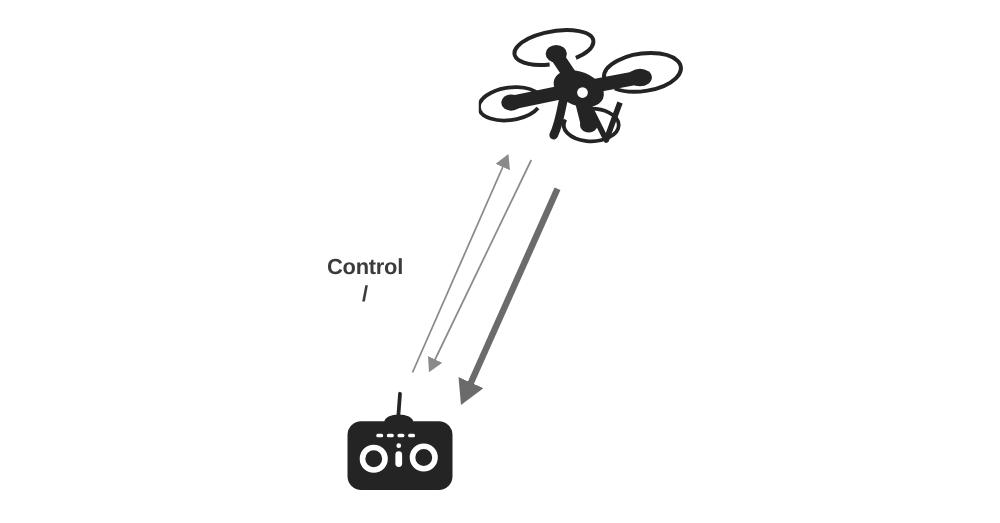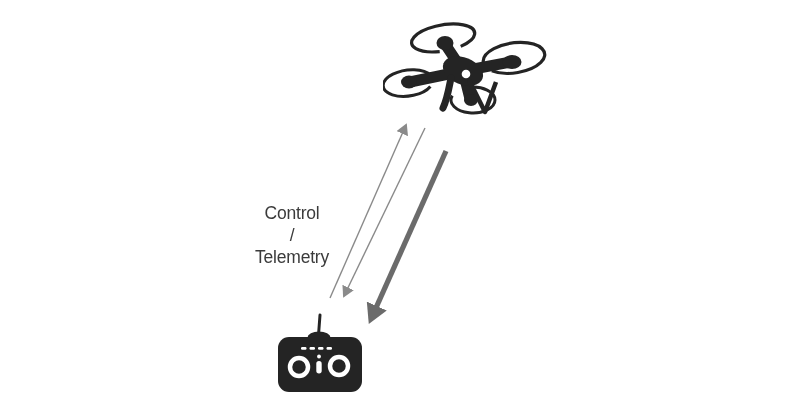--- a/index.html
+++ b/index.html
@@ -12,21 +12,21 @@
     position: relative;
     width: 800px;
     height: 418px;
     background: #ffffff;
     overflow: hidden;
   }
   .abs { position: absolute; }
   .label {
     color: #3b3b3b;
     font-size: 17.5px;
-    font-weight: 400;
+    font-weight: 700;
     letter-spacing: -0.2px;
     line-height: 22px;
     white-space: nowrap;
   }
   .label-center { text-align: center; }
   svg { display: block; }
 </style>
 </head>
 <body>
 
@@ -91,17 +91,16 @@
     <circle cx="29" cy="62" r="9" stroke="#ffffff" stroke-width="4.5" fill="none"></circle>
     <circle cx="69" cy="61" r="9" stroke="#ffffff" stroke-width="4.5" fill="none"></circle>
 
     <circle cx="49" cy="51.5" r="1.9" fill="#ffffff"></circle>
     <rect x="46.3" y="56" width="5.4" height="12.5" rx="2.7" fill="#ffffff"></rect>
   </svg>
 
   <div class="abs label label-center" style="left:227px; top:202px; width:130px;">
     <div>Control</div>
     <div>/</div>
-    <div>Telemetry</div>
   </div>
 
 
 </div>
 
 </body></html>

